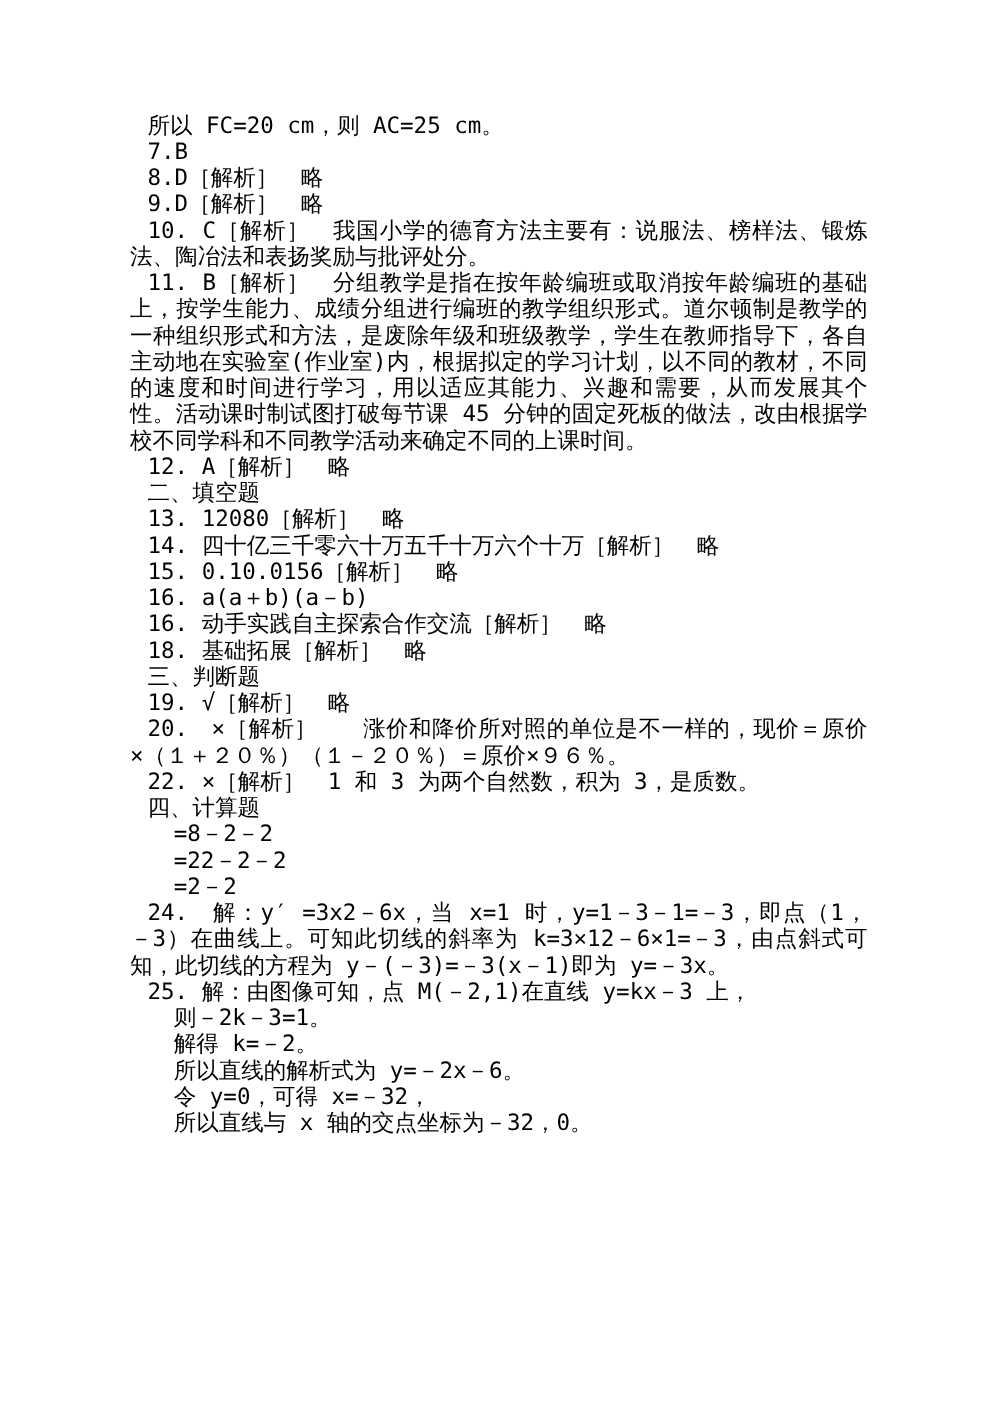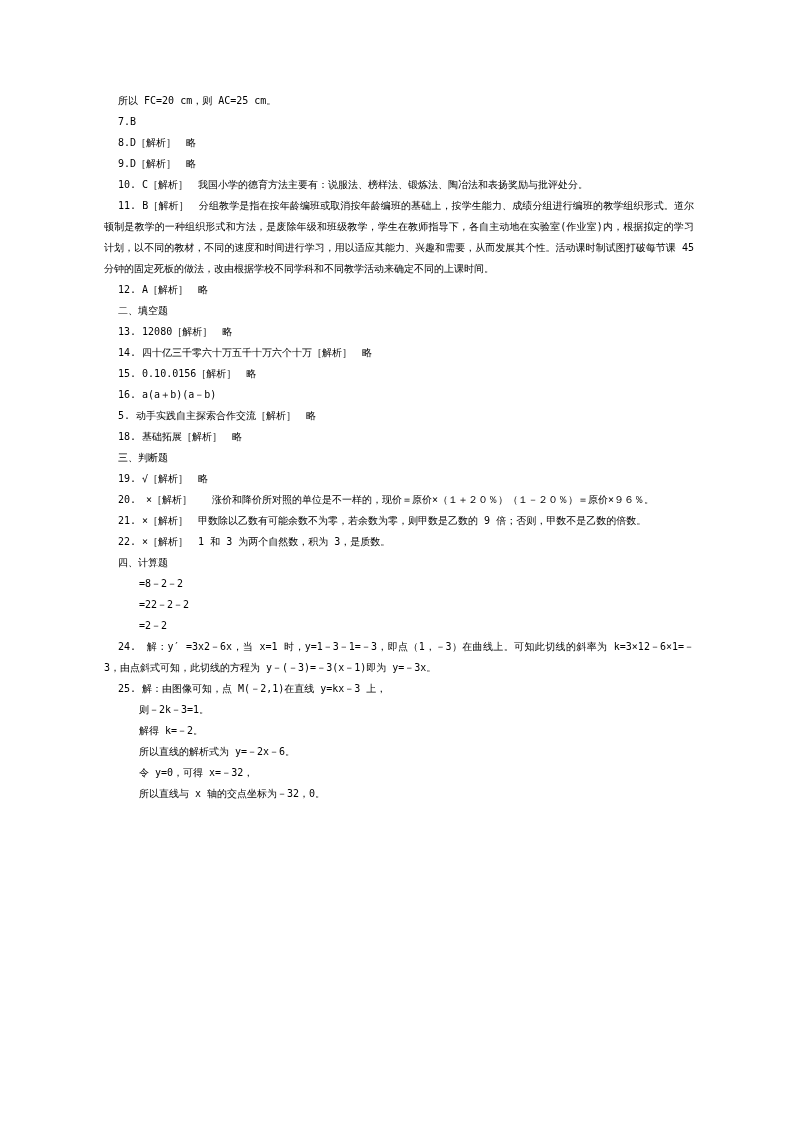--- a/index.html
+++ b/index.html
@@ -8,21 +8,21 @@
     background: #ffffff;
   }
   .page {
     position: relative;
     box-sizing: border-box;
     width: 794px;
     height: 1123px;
     background: #ffffff;
     color: #000000;
     font-family: "DejaVu Sans Mono", monospace;
-    font-size: 10px;
+    font-size: 18px;
     overflow: hidden;
   }
   .content {
     box-sizing: border-box;
     padding: 90px 100px 0 104px;
   }
   .content p {
     margin: 0;
     line-height: 21px;
     text-align: justify;
@@ -41,26 +41,25 @@
     <p class="i1">8.D［解析］　略</p>
     <p class="i1">9.D［解析］　略</p>
     <p class="i1">10. C［解析］　我国小学的德育方法主要有：说服法、榜样法、锻炼法、陶冶法和表扬奖励与批评处分。</p>
     <p class="i1">11. B［解析］　分组教学是指在按年龄编班或取消按年龄编班的基础上，按学生能力、成绩分组进行编班的教学组织形式。道尔顿制是教学的一种组织形式和方法，是废除年级和班级教学，学生在教师指导下，各自主动地在实验室(作业室)内，根据拟定的学习计划，以不同的教材，不同的速度和时间进行学习，用以适应其能力、兴趣和需要，从而发展其个性。活动课时制试图打破每节课 45 分钟的固定死板的做法，改由根据学校不同学科和不同教学活动来确定不同的上课时间。</p>
     <p class="i1">12. A［解析］　略</p>
     <p class="i1">二、填空题</p>
     <p class="i1">13. 12080［解析］　略</p>
     <p class="i1">14. 四十亿三千零六十万五千十万六个十万［解析］　略</p>
     <p class="i1">15. 0.10.0156［解析］　略</p>
     <p class="i1">16. a(a＋b)(a－b)</p>
-    <p class="i1">5. 动手实践自主探索合作交流［解析］　略</p>
+    <p class="i1">16. 动手实践自主探索合作交流［解析］　略</p>
     <p class="i1">18. 基础拓展［解析］　略</p>
     <p class="i1">三、判断题</p>
     <p class="i1">19. √［解析］　略</p>
     <p class="i1">20.　×［解析］　　涨价和降价所对照的单位是不一样的，现价＝原价×（１＋２０％）（１－２０％）＝原价×９６％。</p>
-    <p class="i1">21. ×［解析］　甲数除以乙数有可能余数不为零，若余数为零，则甲数是乙数的 9 倍；否则，甲数不是乙数的倍数。</p>
     <p class="i1">22. ×［解析］　1 和 3 为两个自然数，积为 3，是质数。</p>
     <p class="i1">四、计算题</p>
     <p class="i2">=8－2－2</p>
     <p class="i2">=22－2－2</p>
     <p class="i2">=2－2</p>
     <p class="i1">24.　解：y′ =3x2－6x，当 x=1 时，y=1－3－1=－3，即点（1，－3）在曲线上。可知此切线的斜率为 k=3×12－6×1=－3，由点斜式可知，此切线的方程为 y－(－3)=－3(x－1)即为 y=－3x。</p>
     <p class="i1">25. 解：由图像可知，点 M(－2,1)在直线 y=kx－3 上，</p>
     <p class="i2">则－2k－3=1。</p>
     <p class="i2">解得 k=－2。</p>
     <p class="i2">所以直线的解析式为 y=－2x－6。</p>

